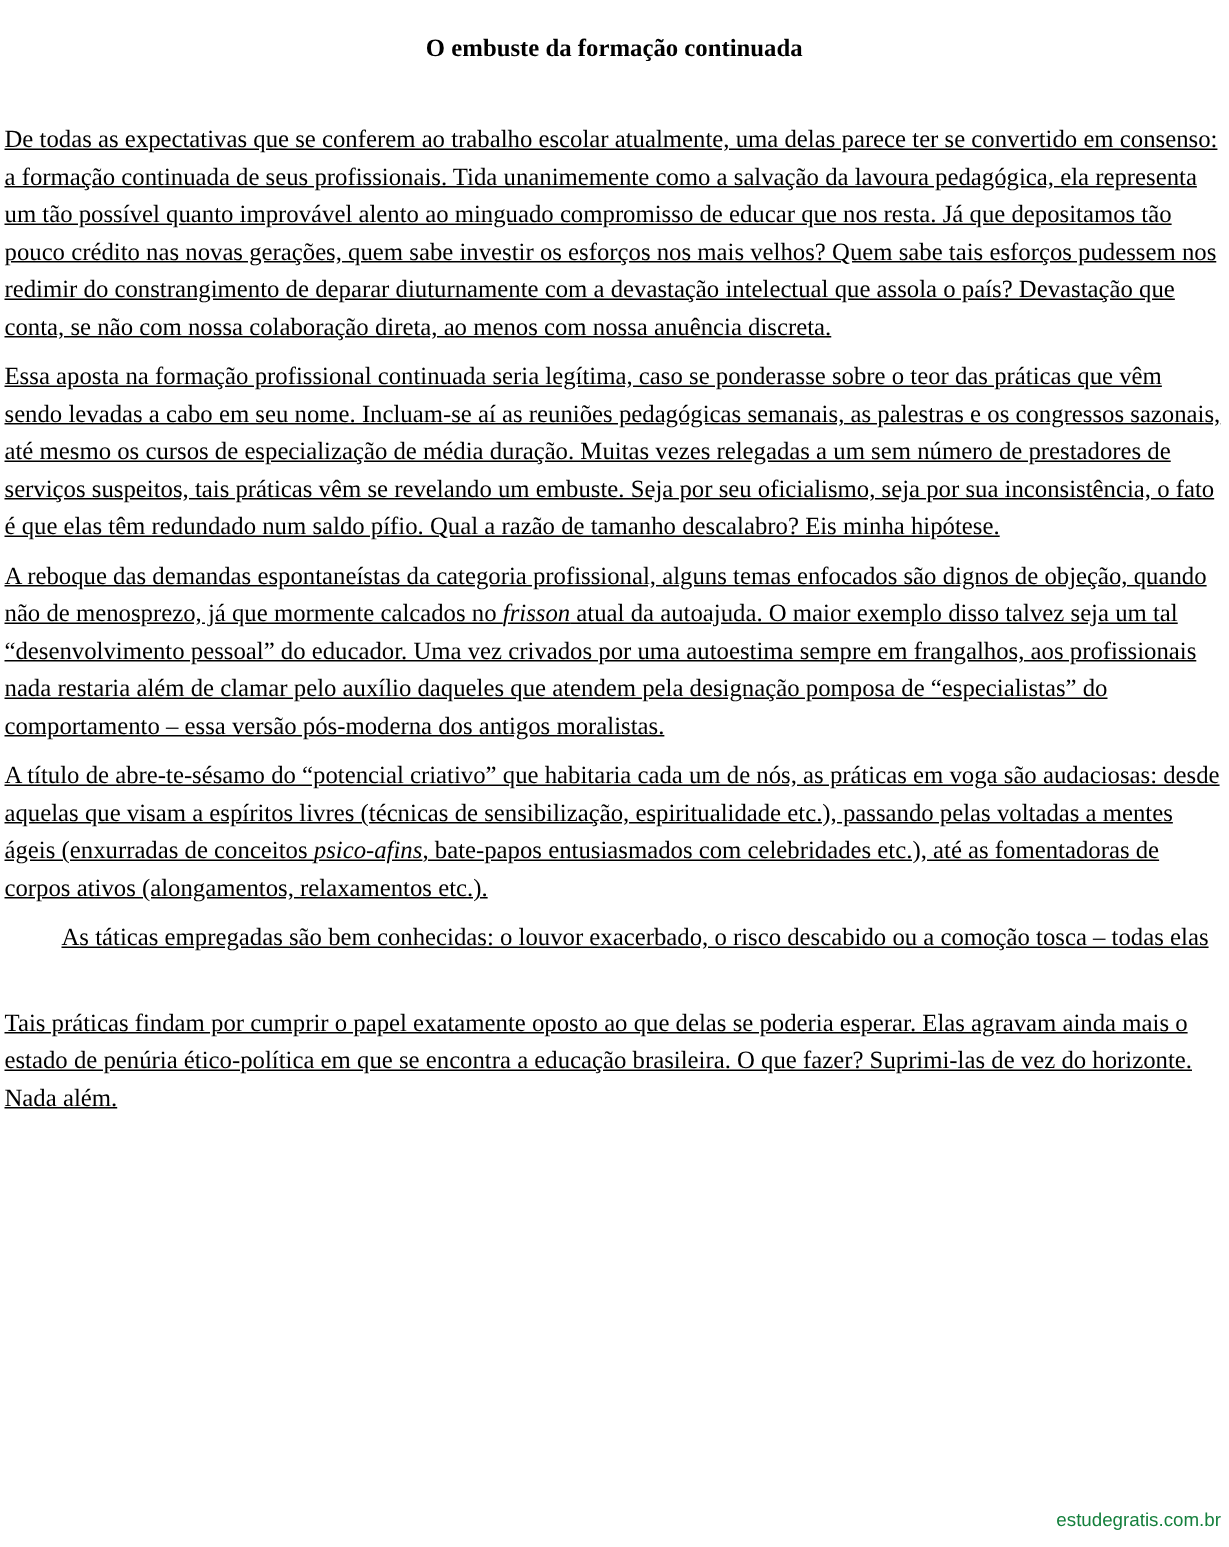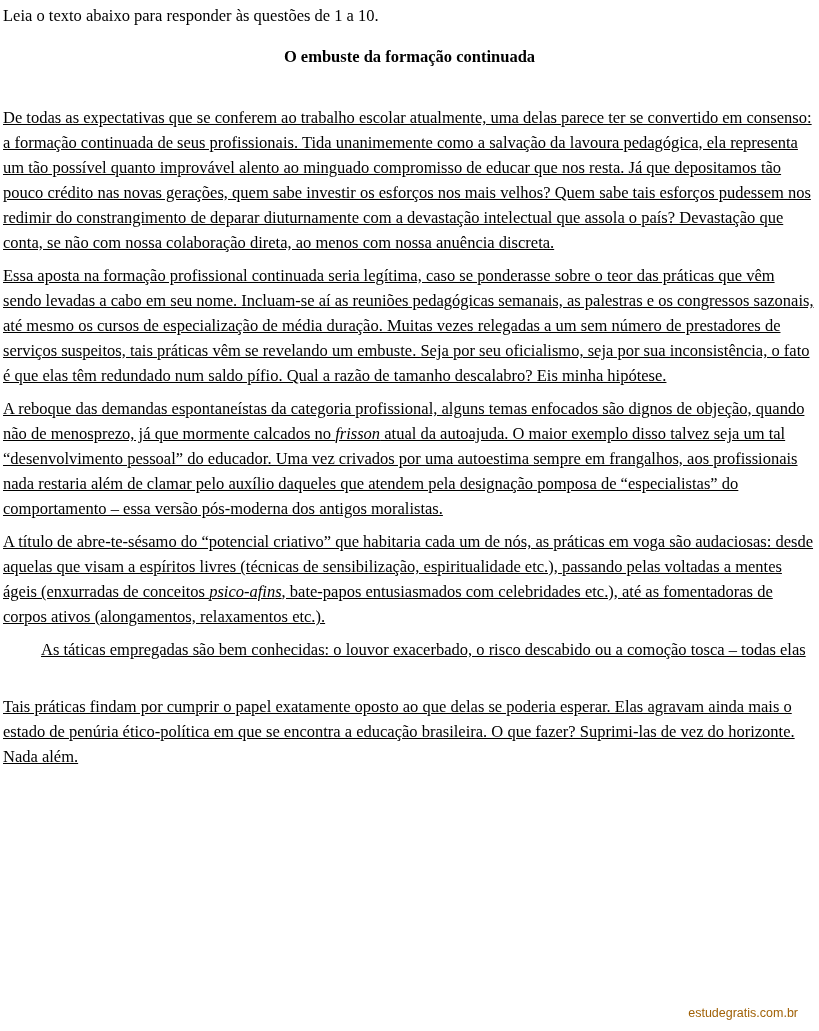--- a/index.html
+++ b/index.html
@@ -44,32 +44,31 @@
     margin-top: 21px;
   }
   .citation {
     margin: 24px 0 0 0;
     text-align: right;
     font-size: 14px;
     line-height: 21px;
   }
   .watermark {
     position: absolute;
-    right: 21px;
+    right: 5px;
     bottom: 5px;
     font-family: "Liberation Sans", "DejaVu Sans", sans-serif;
     font-size: 12.5px;
-    color: #a16207;
+    color: #15803d;
   }
 </style>
 </head>
 <body>
 
 <div class="page">
-  <p class="instruction">Leia o texto abaixo para responder às questões de 1 a 10.</p>
 
   <div class="title">O embuste da formação continuada</div>
 
   <div>
 
   <p class="para"><span>De todas as expectativas que se conferem ao trabalho escolar atualmente, uma delas parece ter se convertido em consenso: a formação continuada de seus profissionais. Tida unanimemente como a salvação da lavoura pedagógica, ela representa um tão possível quanto improvável alento ao minguado compromisso de educar que nos resta. Já que depositamos tão pouco crédito nas novas gerações, quem sabe investir os esforços nos mais velhos? Quem sabe tais esforços pudessem nos redimir do constrangimento de deparar diuturnamente com a devastação intelectual que assola o país? Devastação que conta, se não com nossa colaboração direta, ao menos com nossa anuência discreta.</span></p>
       <p class="para"><span>Essa aposta na formação profissional continuada seria legítima, caso se ponderasse sobre o teor das práticas que vêm sendo levadas a cabo em seu nome. Incluam-se aí as reuniões pedagógicas semanais, as palestras e os congressos sazonais, até mesmo os cursos de especialização de média duração. Muitas vezes relegadas a um sem número de prestadores de serviços suspeitos, tais práticas vêm se revelando um embuste. Seja por seu oficialismo, seja por sua inconsistência, o fato é que elas têm redundado num saldo pífio. Qual a razão de tamanho descalabro? Eis minha hipótese.</span></p>
       <p class="para"><span>A reboque das demandas espontaneístas da categoria profissional, alguns temas enfocados são dignos de objeção, quando não de menosprezo, já que mormente calcados no </span><em>frisson</em><span> atual da autoajuda. O maior exemplo disso talvez seja um tal “desenvolvimento pessoal” do educador. Uma vez crivados por uma autoestima sempre em frangalhos, aos profissionais nada restaria além de clamar pelo auxílio daqueles que atendem pela designação pomposa de “especialistas” do comportamento – essa versão pós-moderna dos antigos moralistas.</span></p>
       <p class="para"><span>A título de abre-te-sésamo do “potencial criativo” que habitaria cada um de nós, as práticas em voga são audaciosas: desde aquelas que visam a espíritos livres (técnicas de sensibilização, espiritualidade etc.), passando pelas voltadas a mentes ágeis (enxurradas de conceitos </span><em>psico-afins</em><span>, bate-papos entusiasmados com celebridades etc.), até as fomentadoras de corpos ativos (alongamentos, relaxamentos etc.).</span></p>
       <p class="para quote"><span>As táticas empregadas são bem conhecidas: o louvor exacerbado, o risco descabido ou a comoção tosca – todas elas</span></p>

